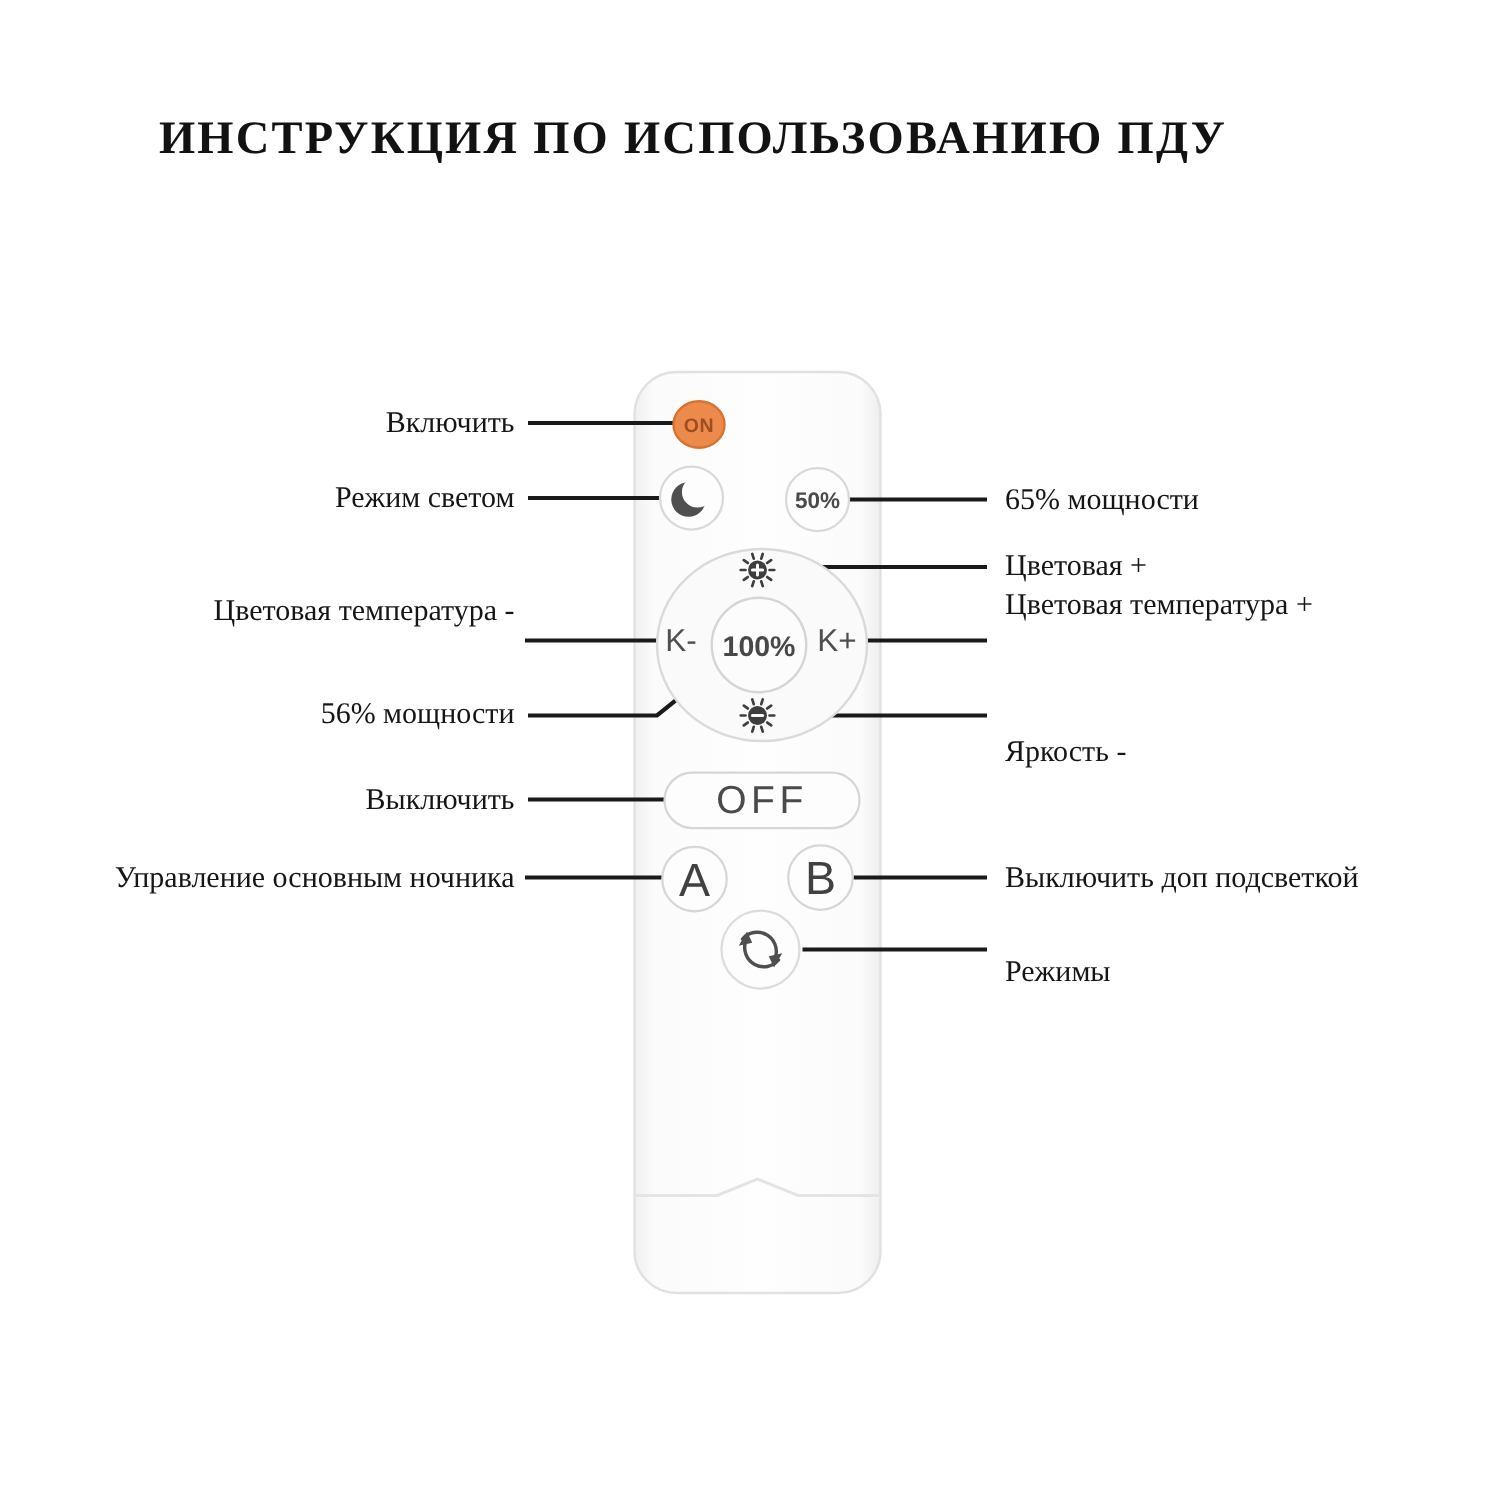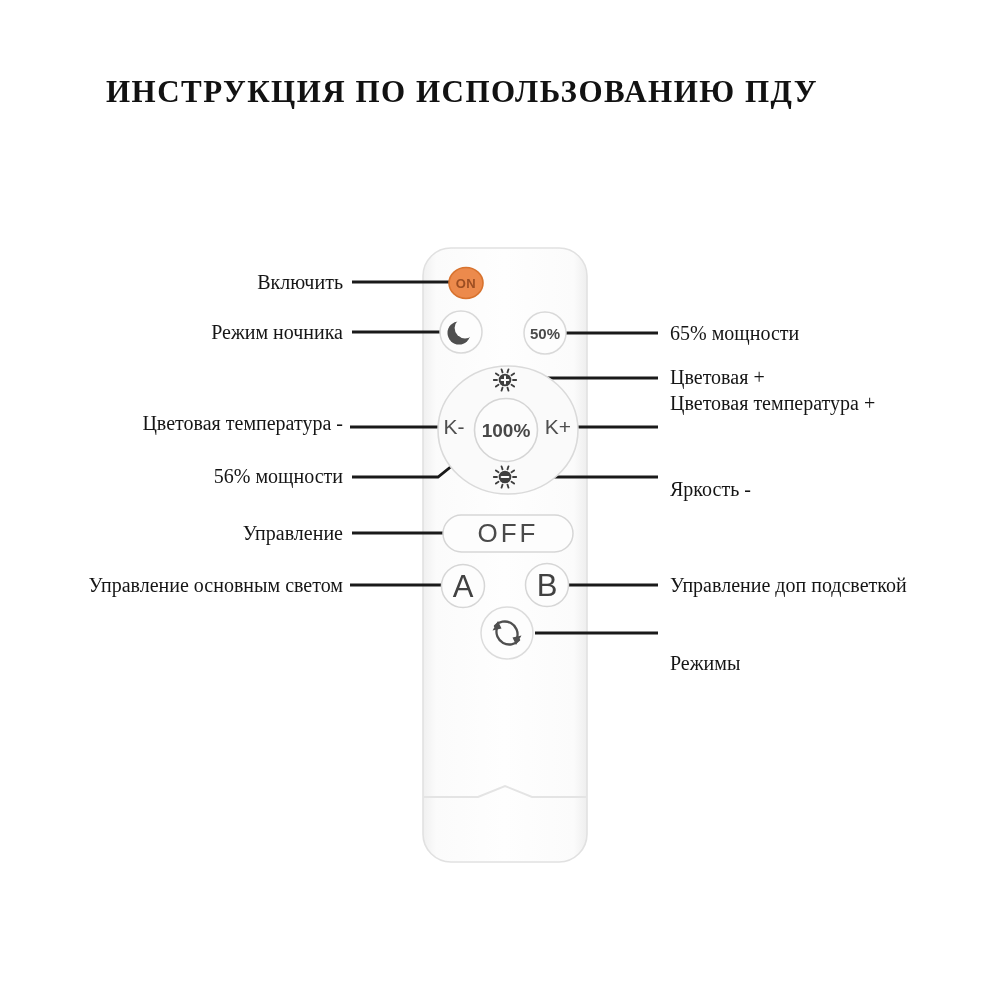--- a/index.html
+++ b/index.html
@@ -22,32 +22,32 @@
   svg.scene { position:absolute; left:0; top:0; }
   svg text { font-family:"Liberation Sans", sans-serif; }
   .btn-label { fill:#4a4a4a; }
 </style>
 </head>
 <body>
 
 <div class="title">ИНСТРУКЦИЯ ПО ИСПОЛЬЗОВАНИЮ ПДУ</div>
 
 <div class="lbl left" style="top:269px">Включить</div>
-<div class="lbl left" style="top:319px">Режим ночника</div>
-<div class="lbl left" style="top:410px">Цветовая температура -</div>
+<div class="lbl left" style="top:319px">Режим светом</div>
+<div class="lbl left" style="top:394px">Цветовая температура -</div>
 <div class="lbl left" style="top:463px">56% мощности</div>
-<div class="lbl left" style="top:520px">Управление</div>
-<div class="lbl left" style="top:572px">Управление основным светом</div>
+<div class="lbl left" style="top:520px">Выключить</div>
+<div class="lbl left" style="top:572px">Управление основным ночника</div>
 
 <div class="lbl right" style="top:320px">65% мощности</div>
 <div class="lbl right" style="top:364px">Цветовая +</div>
 <div class="lbl right" style="top:390px">Цветовая температура +</div>
-<div class="lbl right" style="top:476px">Яркость -</div>
-<div class="lbl right" style="top:572px">Управление доп подсветкой</div>
-<div class="lbl right" style="top:650px">Режимы</div>
+<div class="lbl right" style="top:488px">Яркость -</div>
+<div class="lbl right" style="top:572px">Выключить доп подсветкой</div>
+<div class="lbl right" style="top:635px">Режимы</div>
 
 <svg class="scene" width="1000" height="1000" viewBox="0 0 1000 1000">
   <defs>
     <linearGradient id="bodyGrad" x1="0" y1="0" x2="1" y2="0">
       <stop offset="0" stop-color="#f0f0f0"></stop>
       <stop offset="0.08" stop-color="#fbfbfb"></stop>
       <stop offset="0.5" stop-color="#fefefe"></stop>
       <stop offset="0.92" stop-color="#fbfbfb"></stop>
       <stop offset="1" stop-color="#eeeeee"></stop>
     </linearGradient>

